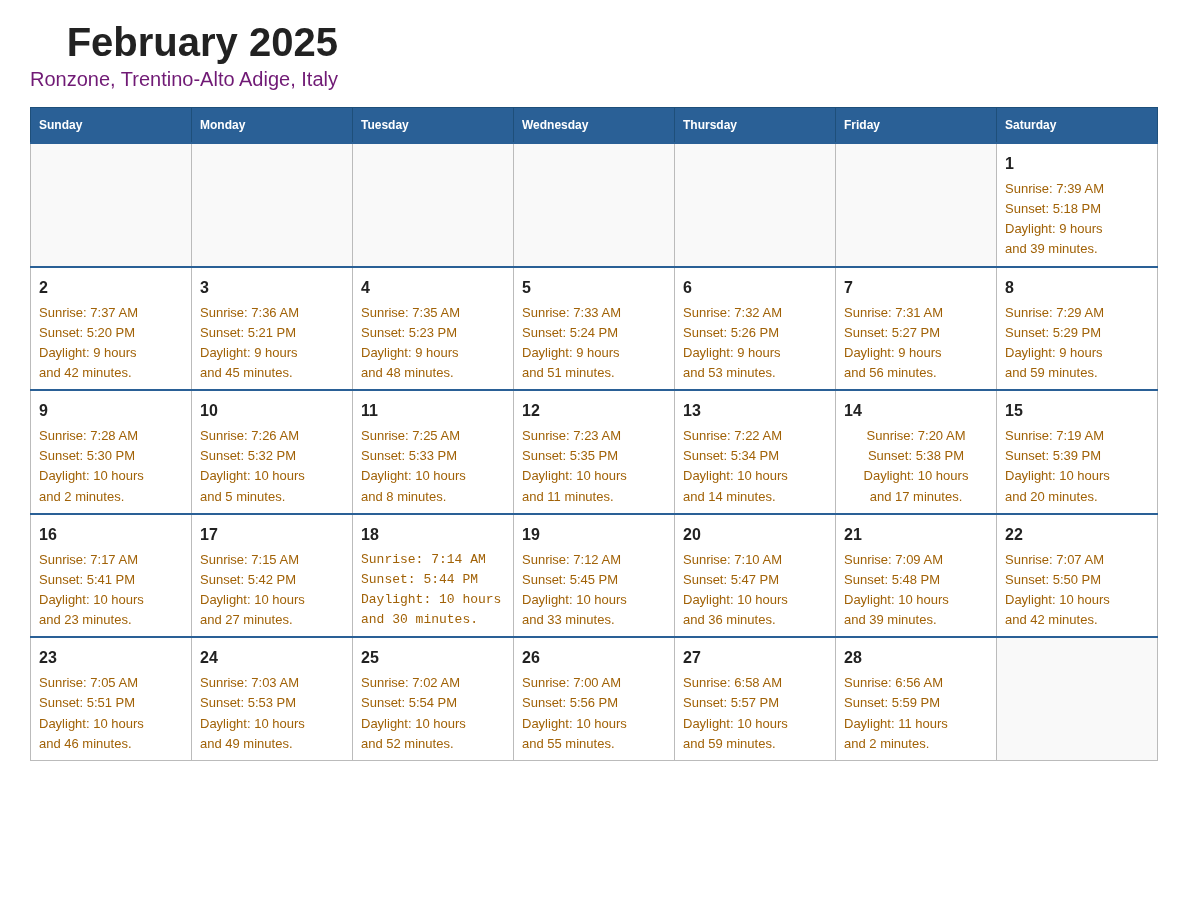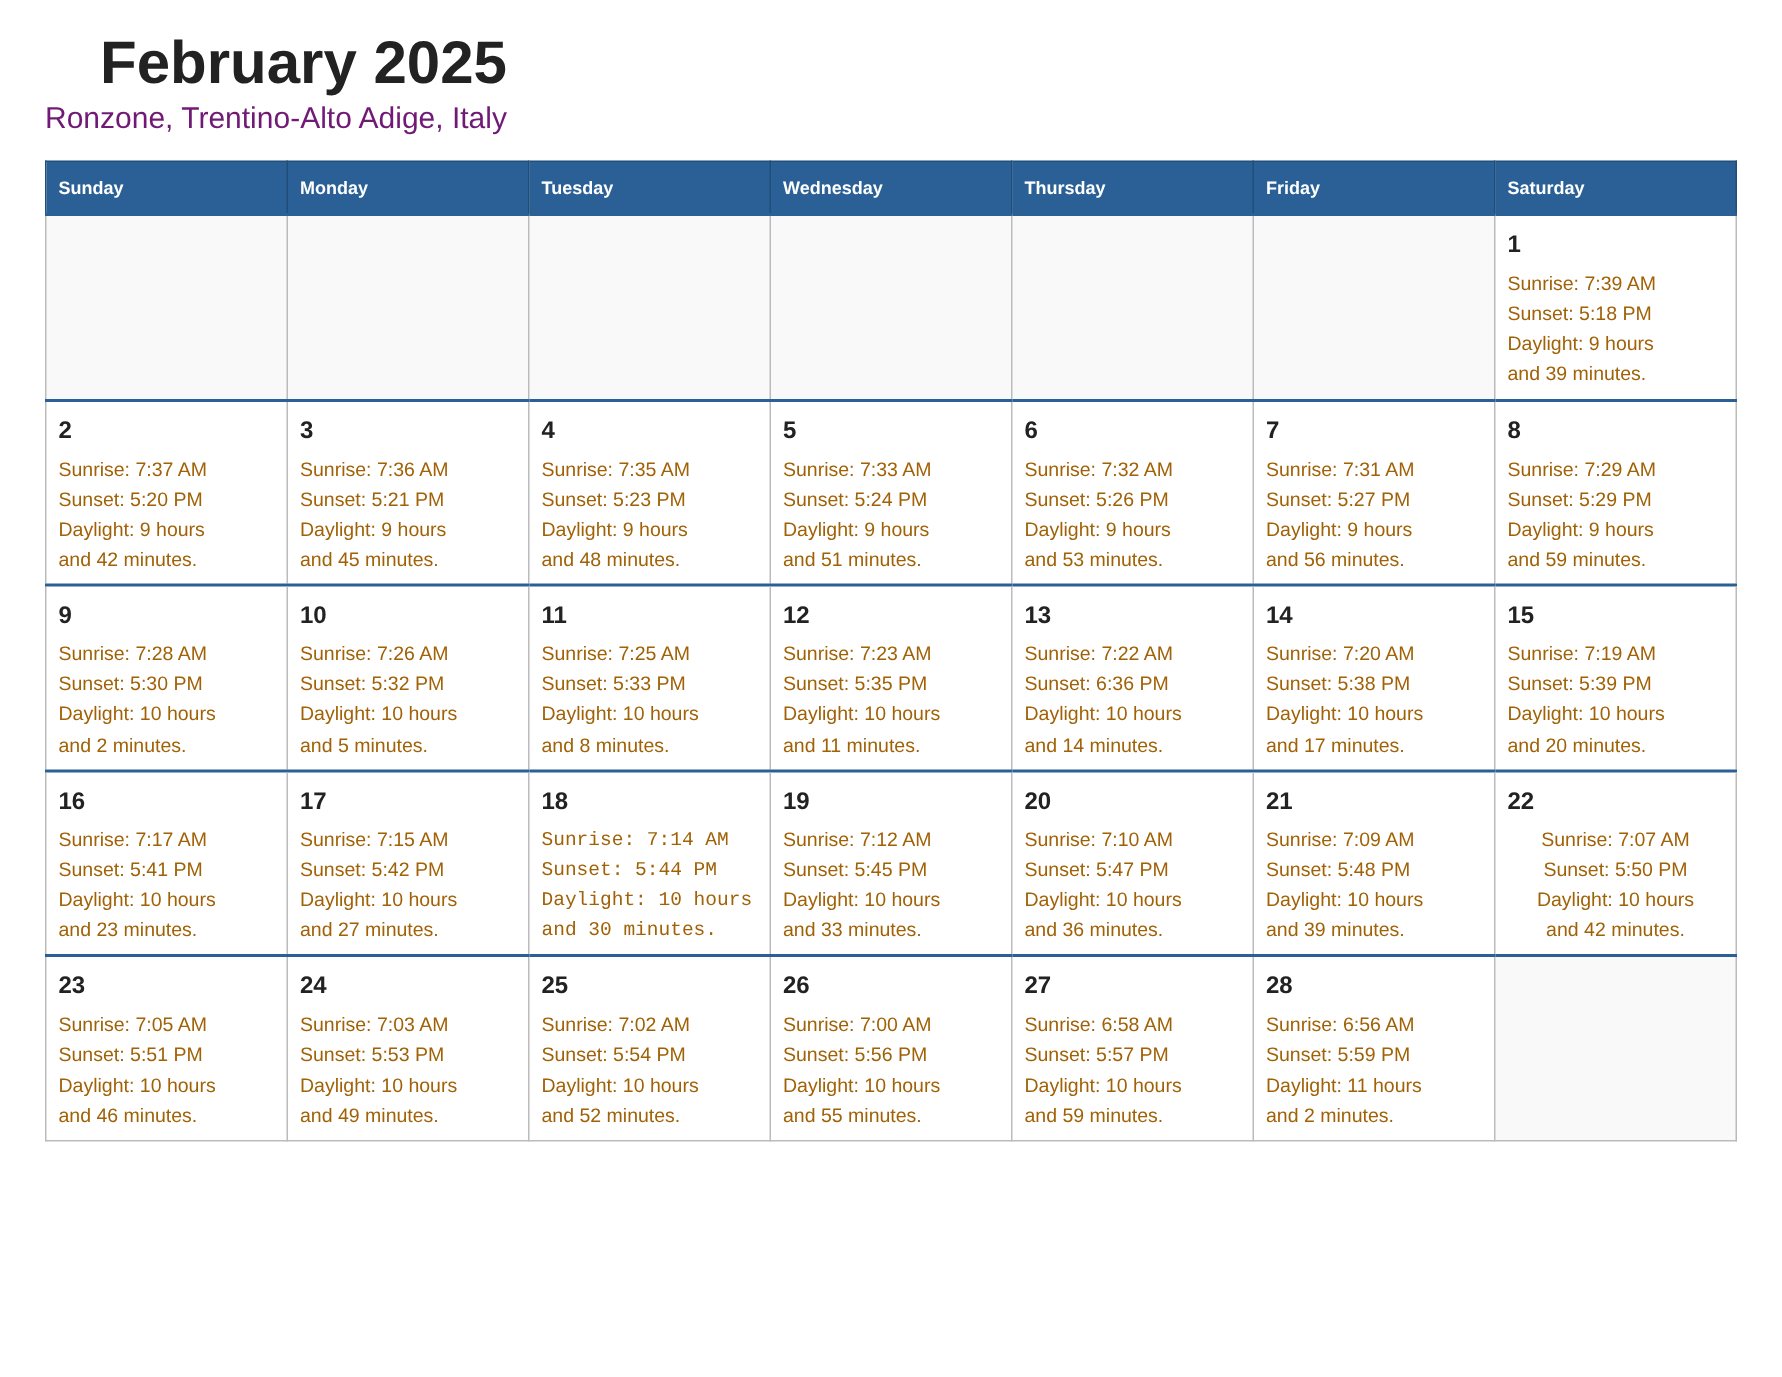--- a/index.html
+++ b/index.html
@@ -208,27 +208,27 @@
         <td>
           <span class="day-number">12</span>
           <div class="day-info" style="white-space: pre-line;">Sunrise: 7:23 AM
 Sunset: 5:35 PM
 Daylight: 10 hours
 and 11 minutes.</div>
         </td>
         <td>
           <span class="day-number">13</span>
           <div class="day-info" style="white-space: pre-line;">Sunrise: 7:22 AM
-Sunset: 6:36 PM
+Sunset: 5:34 PM
 Daylight: 10 hours
 and 14 minutes.</div>
         </td>
         <td>
           <span class="day-number">14</span>
-          <div class="day-info" style="white-space: pre-line;">Sunrise: 7:20 AM
+          <div class="day-info" style="white-space: pre-line; text-align: center;">Sunrise: 7:20 AM
 Sunset: 5:38 PM
 Daylight: 10 hours
 and 17 minutes.</div>
         </td>
         <td>
           <span class="day-number">15</span>
           <div class="day-info" style="white-space: pre-line;">Sunrise: 7:19 AM
 Sunset: 5:39 PM
 Daylight: 10 hours
 and 20 minutes.</div>
@@ -272,21 +272,21 @@
         </td>
         <td>
           <span class="day-number">21</span>
           <div class="day-info" style="white-space: pre-line;">Sunrise: 7:09 AM
 Sunset: 5:48 PM
 Daylight: 10 hours
 and 39 minutes.</div>
         </td>
         <td>
           <span class="day-number">22</span>
-          <div class="day-info" style="white-space: pre-line; text-align: center;">Sunrise: 7:07 AM
+          <div class="day-info" style="white-space: pre-line;">Sunrise: 7:07 AM
 Sunset: 5:50 PM
 Daylight: 10 hours
 and 42 minutes.</div>
         </td>
       </tr>
       <tr>
         <td>
           <span class="day-number">23</span>
           <div class="day-info" style="white-space: pre-line;">Sunrise: 7:05 AM
 Sunset: 5:51 PM

